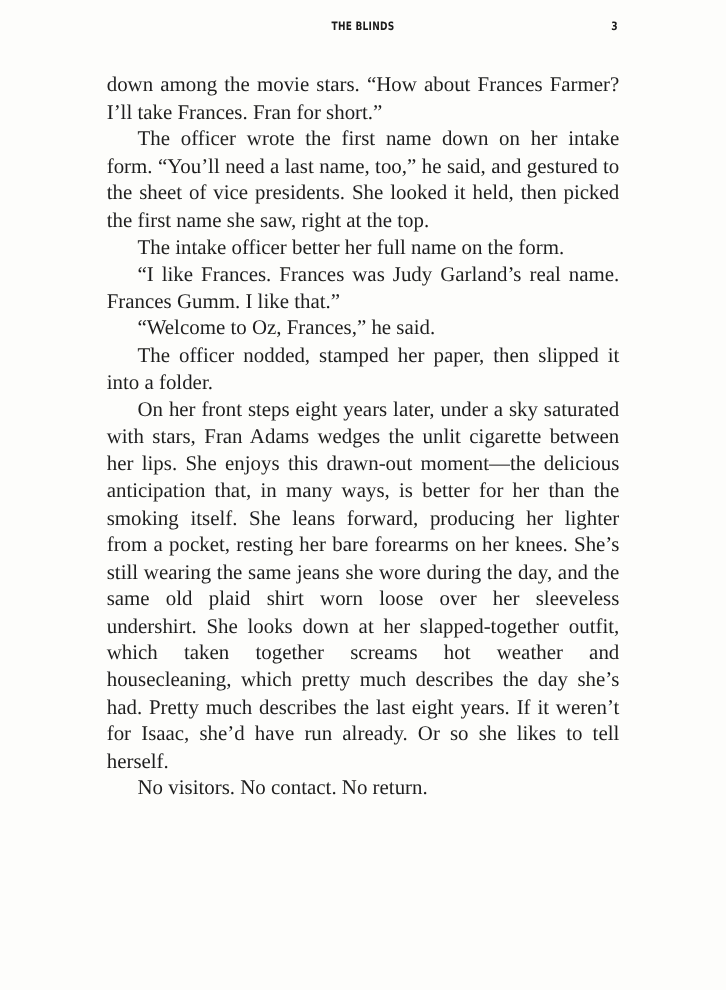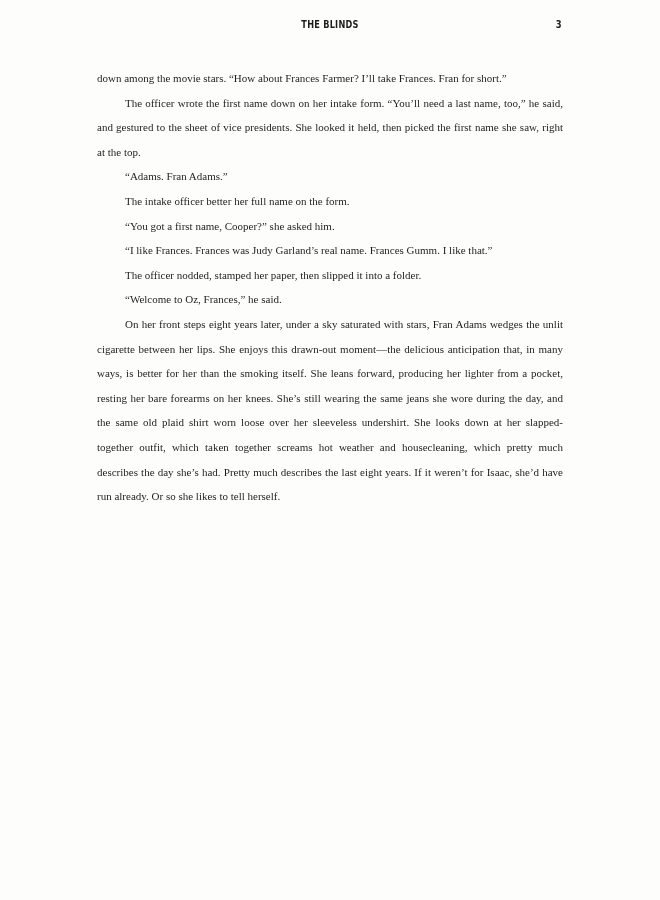--- a/index.html
+++ b/index.html
@@ -44,21 +44,21 @@
       right: 0;
       top: 2px;
       transform: scaleX(0.8);
     }
     .body-text {
       position: absolute;
       top: 66px;
       left: 97px;
       width: 466px;
       font-family: "Liberation Serif", "DejaVu Serif", serif;
-      font-size: 11px;
+      font-size: 19px;
       line-height: 24.6px;
       color: #1e1e1e;
     }
     .body-text p {
       margin: 0;
       text-align: justify;
       text-indent: 28px;
       hyphens: manual;
     }
     .body-text p.noindent {
@@ -70,21 +70,20 @@
 
 <div class="page">
   <div class="running-head">
     <div class="running-title">THE BLINDS</div>
     <div class="folio">3</div>
   </div>
 
   <div class="body-text">
     <p class="noindent">down among the movie stars. “How about Frances Farmer? I’ll take Frances. Fran for short.”</p>
     <p>The officer wrote the first name down on her intake form. “You’ll need a last name, too,” he said, and gestured to the sheet of vice presidents. She looked it held, then picked the first name she saw, right at the top.</p>
-    <p>“Adams. Fran Adams.”</p>
     <p>The intake officer better her full name on the form.</p>
-    <p>“You got a first name, Cooper?” she asked him.</p>
     <p>“I like Frances. Frances was Judy Garland’s real name. Frances Gumm. I like that.”</p>
+    <p>“Welcome to Oz, Frances,” he said.</p>
     <p>The officer nodded, stamped her paper, then slipped it into a folder.</p>
-    <p>“Welcome to Oz, Frances,” he said.</p>
     <p>On her front steps eight years later, under a sky saturated with stars, Fran Adams wedges the unlit cigarette between her lips. She enjoys this drawn-out moment—the delicious anticipation that, in many ways, is better for her than the smoking itself. She leans for­ward, producing her lighter from a pocket, resting her bare forearms on her knees. She’s still wearing the same jeans she wore during the day, and the same old plaid shirt worn loose over her sleeveless undershirt. She looks down at her slapped-together outfit, which taken together screams hot weather and housecleaning, which pretty much describes the day she’s had. Pretty much describes the last eight years. If it weren’t for Isaac, she’d have run already. Or so she likes to tell herself.</p>
+    <p>No visitors. No contact. No return.</p>
   </div>
 </div>
 
 </body></html>

